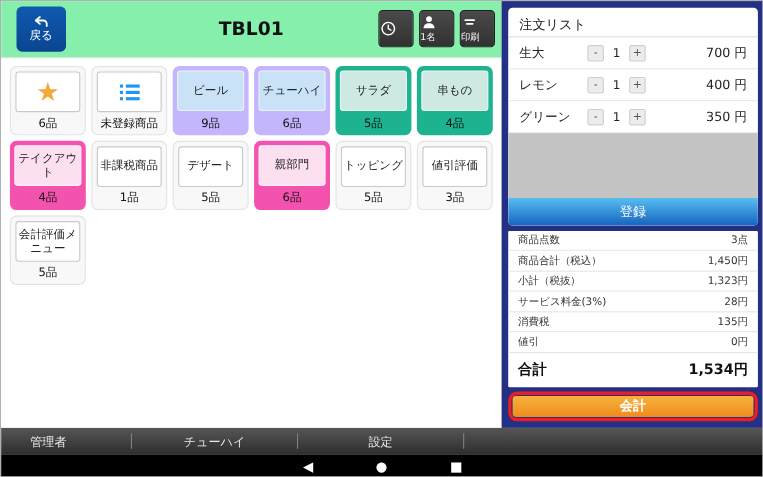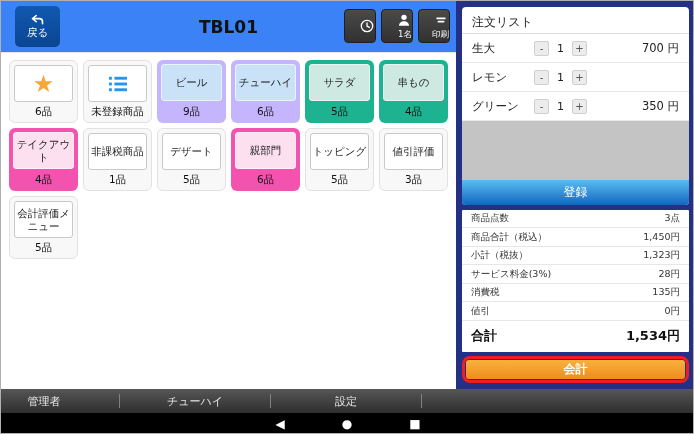--- a/index.html
+++ b/index.html
@@ -1,30 +1,30 @@
 <!DOCTYPE html>
 <html><head>
 <meta charset="utf-8">
 <style>
   * { margin:0; padding:0; box-sizing:border-box; }
   body { background:#ddd; font-family:"DejaVu Sans","Liberation Sans",sans-serif; }
   .frame { position:relative; width:694px; height:434px; background:#fff; border:1px solid #b0b0b0; overflow:hidden; }
 
   
-  .header { position:absolute; left:0; top:0; width:455px; height:52px; background:#3b82f6; border-bottom:1px solid #e8e8e8; }
+  .header { position:absolute; left:0; top:0; width:455px; height:52px; background:#86efac; border-bottom:1px solid #e8e8e8; }
   .back-btn { position:absolute; left:14px; top:5px; width:45px; height:41px; border-radius:5px;
     background:linear-gradient(#1059b0,#0a4592); color:#fff; display:flex; flex-direction:column;
     align-items:center; justify-content:center; cursor:pointer; }
   .back-btn svg { width:15px; height:13px; }
   .back-btn .lbl { font-size:10.5px; line-height:1.1; }
   .hdr-title { position:absolute; left:0; top:0; width:455px; height:52px; line-height:52px; text-align:center;
     font-size:17px; font-weight:bold; color:#111; }
   .hdr-btns { position:absolute; right:6px; top:8px; display:flex; gap:5px; }
   .hdr-btn { width:32px; height:34px; border-radius:4px; background:linear-gradient(#4a4a4a,#313131);
-    border:1px solid #1f1f1f; color:#fff; display:flex; flex-direction:column; align-items:flex-end;
+    border:1px solid #1f1f1f; color:#fff; display:flex; flex-direction:column; align-items:flex-start;
     justify-content:center; font-size:8.5px; cursor:pointer; }
   .hdr-btn svg { width:16px; height:16px; }
   .hdr-btn .mini { line-height:1; margin-top:1px; }
 
   
   .grid { position:absolute; left:0; top:52px; width:455px; height:336px; background:#fff;
     padding:7px 0 0 8px; display:flex; flex-wrap:wrap; gap:5px; align-content:flex-start; }
   .cat { width:69px; height:63px; border-radius:6px; display:flex; flex-direction:column; cursor:pointer; }
   .cat-inner { margin:4px 4px 0 4px; height:37px; border-radius:3px; display:flex; align-items:center;
     justify-content:center; text-align:center; font-size:10.5px; line-height:1.2; color:#222; padding:1px; overflow:hidden; }
@@ -194,20 +194,21 @@
         <span class="oi-price">700 円</span>
       </div>
 
       <div class="order-row">
         <span class="oi-name">レモン</span>
         <span class="oi-qty">
           <span class="qty-btn">-</span>
           <span class="oi-count">1</span>
           <span class="qty-btn">+</span>
         </span>
+        <span class="oi-price">400 円</span>
       </div>
 
       <div class="order-row">
         <span class="oi-name">グリーン</span>
         <span class="oi-qty">
           <span class="qty-btn">-</span>
           <span class="oi-count">1</span>
           <span class="qty-btn">+</span>
         </span>
         <span class="oi-price">350 円</span>

